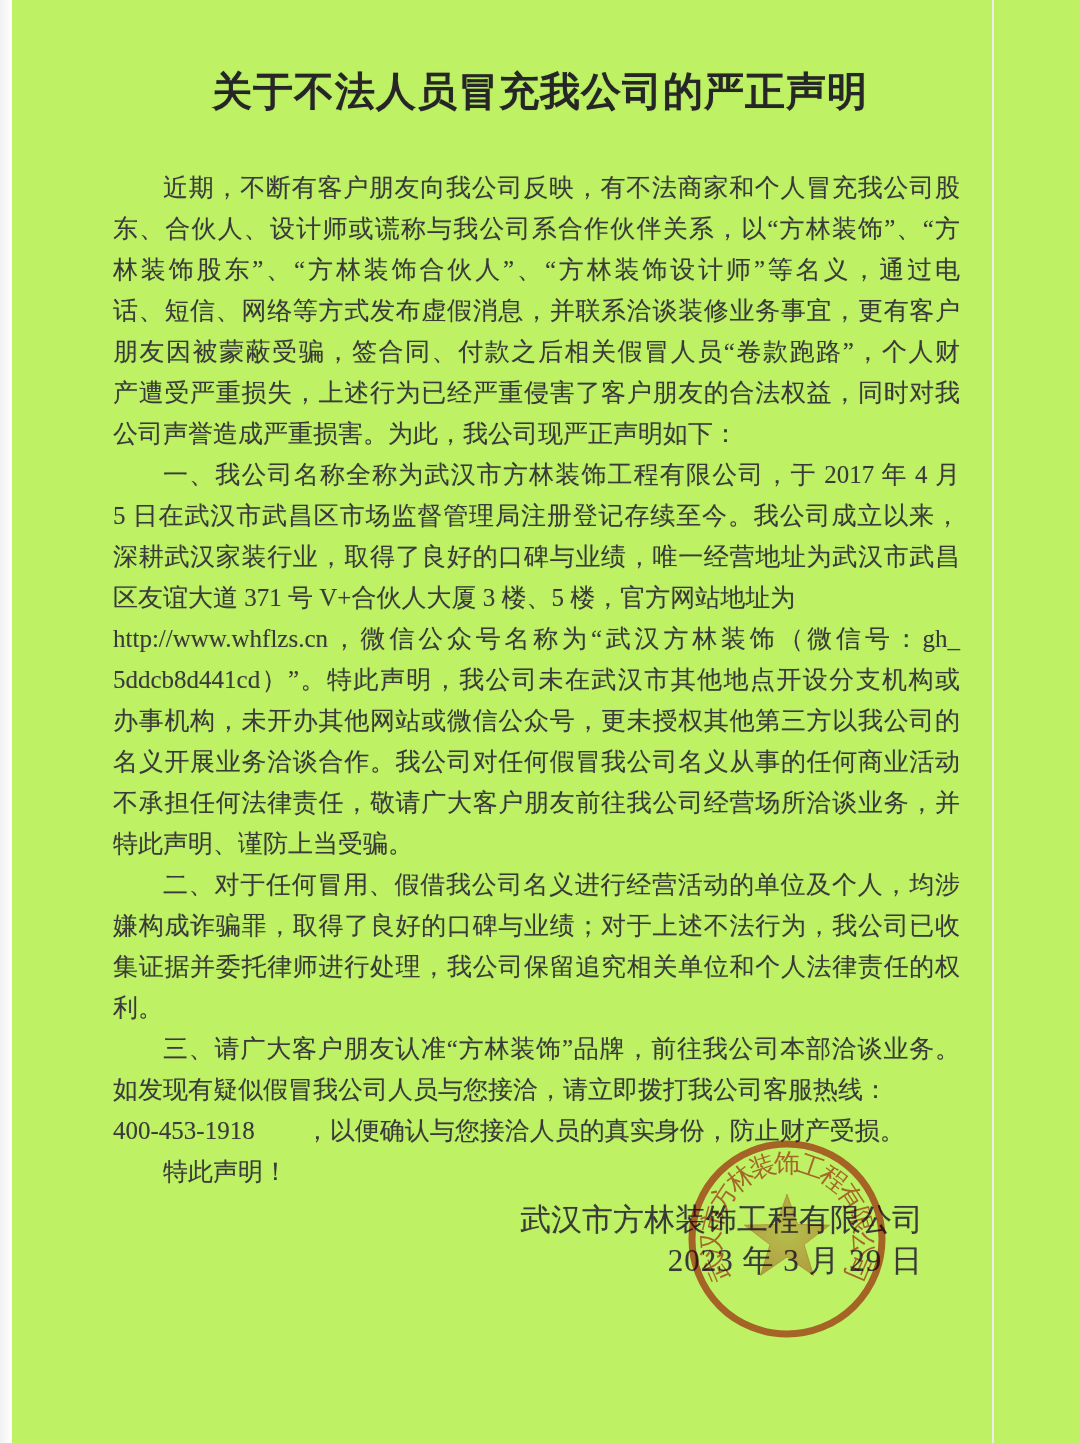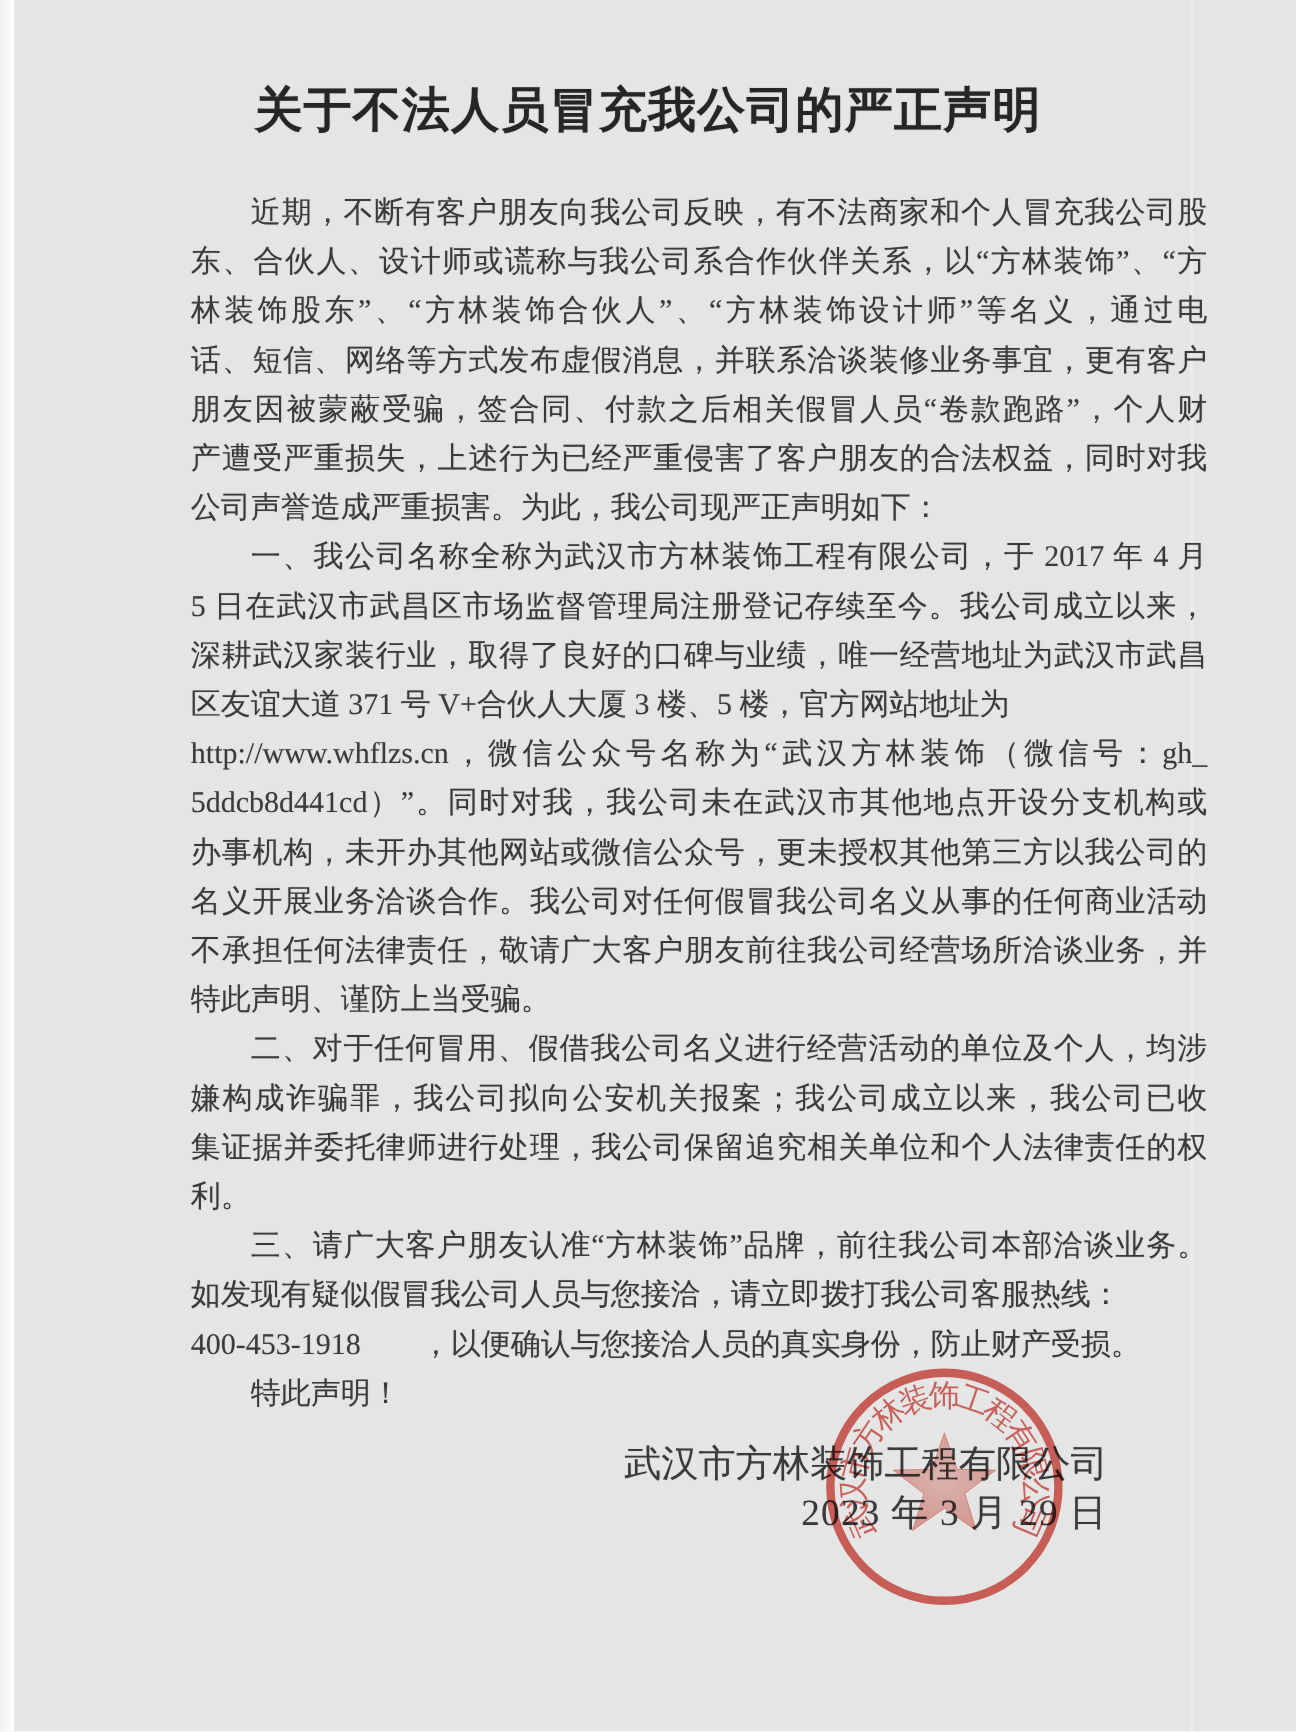--- a/index.html
+++ b/index.html
@@ -1,19 +1,19 @@
 <!DOCTYPE html>
 <html><head>
 <meta charset="utf-8">
 <style>
   html,body{margin:0;padding:0;background:#ffffff;}
   .page{
     position:relative;
     width:1080px;height:1443px;
-    background:#e5e5e5;
+    background:#bef264;
     overflow:hidden;
     font-family:"Liberation Serif","DejaVu Serif",serif;
     color:#3a3a3a;
   }
   
   .edge-shade{
     position:absolute;left:0;top:0;width:12px;height:100%;
     background:linear-gradient(to right,#f1f1f1,#ffffff);
     pointer-events:none;
   }
@@ -24,21 +24,21 @@
   }
   .doc-title{
     position:absolute;top:64px;left:0;right:0;margin:0;
     text-align:center;
     font-size:40px;line-height:56px;font-weight:700;
     color:#262626;
     letter-spacing:1px;
     text-shadow:0 0 1px rgba(40,40,40,.35);
   }
   .body-lines{
-    position:absolute;left:113px;top:157px;width:847px;margin-left:46px;
+    position:absolute;left:113px;top:167px;width:847px;
   }
   .line{
     height:41px;line-height:41px;
     font-size:25px;
     white-space:pre;
     text-shadow:0 0 1px rgba(60,60,60,.28);
   }
   .line.justify{
     white-space:normal;
     text-align:justify;
@@ -80,27 +80,27 @@
       <div class="line justify">林装饰股东”、“方林装饰合伙人”、“方林装饰设计师”等名义，通过电</div>
       <div class="line justify">话、短信、网络等方式发布虚假消息，并联系洽谈装修业务事宜，更有客户</div>
       <div class="line justify">朋友因被蒙蔽受骗，签合同、付款之后相关假冒人员“卷款跑路”，个人财</div>
       <div class="line justify">产遭受严重损失，上述行为已经严重侵害了客户朋友的合法权益，同时对我</div>
       <div class="line">公司声誉造成严重损害。为此，我公司现严正声明如下：</div>
       <div class="line indent justify">一、我公司名称全称为武汉市方林装饰工程有限公司，于 2017 年 4 月</div>
       <div class="line justify">5 日在武汉市武昌区市场监督管理局注册登记存续至今。我公司成立以来，</div>
       <div class="line justify">深耕武汉家装行业，取得了良好的口碑与业绩，唯一经营地址为武汉市武昌</div>
       <div class="line">区友谊大道 371 号 V+合伙人大厦 3 楼、5 楼，官方网站地址为</div>
       <div class="line justify">http://www.whflzs.cn，微信公众号名称为“武汉方林装饰（微信号：gh_</div>
-      <div class="line justify">5ddcb8d441cd）”。同时对我，我公司未在武汉市其他地点开设分支机构或</div>
+      <div class="line justify">5ddcb8d441cd）”。特此声明，我公司未在武汉市其他地点开设分支机构或</div>
       <div class="line justify">办事机构，未开办其他网站或微信公众号，更未授权其他第三方以我公司的</div>
       <div class="line justify">名义开展业务洽谈合作。我公司对任何假冒我公司名义从事的任何商业活动</div>
       <div class="line justify">不承担任何法律责任，敬请广大客户朋友前往我公司经营场所洽谈业务，并</div>
       <div class="line">特此声明、谨防上当受骗。</div>
       <div class="line indent justify">二、对于任何冒用、假借我公司名义进行经营活动的单位及个人，均涉</div>
-      <div class="line justify">嫌构成诈骗罪，我公司拟向公安机关报案；我公司成立以来，我公司已收</div>
+      <div class="line justify">嫌构成诈骗罪，取得了良好的口碑与业绩；对于上述不法行为，我公司已收</div>
       <div class="line justify">集证据并委托律师进行处理，我公司保留追究相关单位和个人法律责任的权</div>
       <div class="line">利。</div>
       <div class="line indent justify">三、请广大客户朋友认准“方林装饰”品牌，前往我公司本部洽谈业务。</div>
       <div class="line">如发现有疑似假冒我公司人员与您接洽，请立即拨打我公司客服热线：</div>
       <div class="line">400-453-1918　　，以便确认与您接洽人员的真实身份，防止财产受损。</div>
       <div class="line indent">特此声明！</div>
     </div>
 
   <div class="signature">
     <div class="sig-company">武汉市方林装饰工程有限公司</div>

